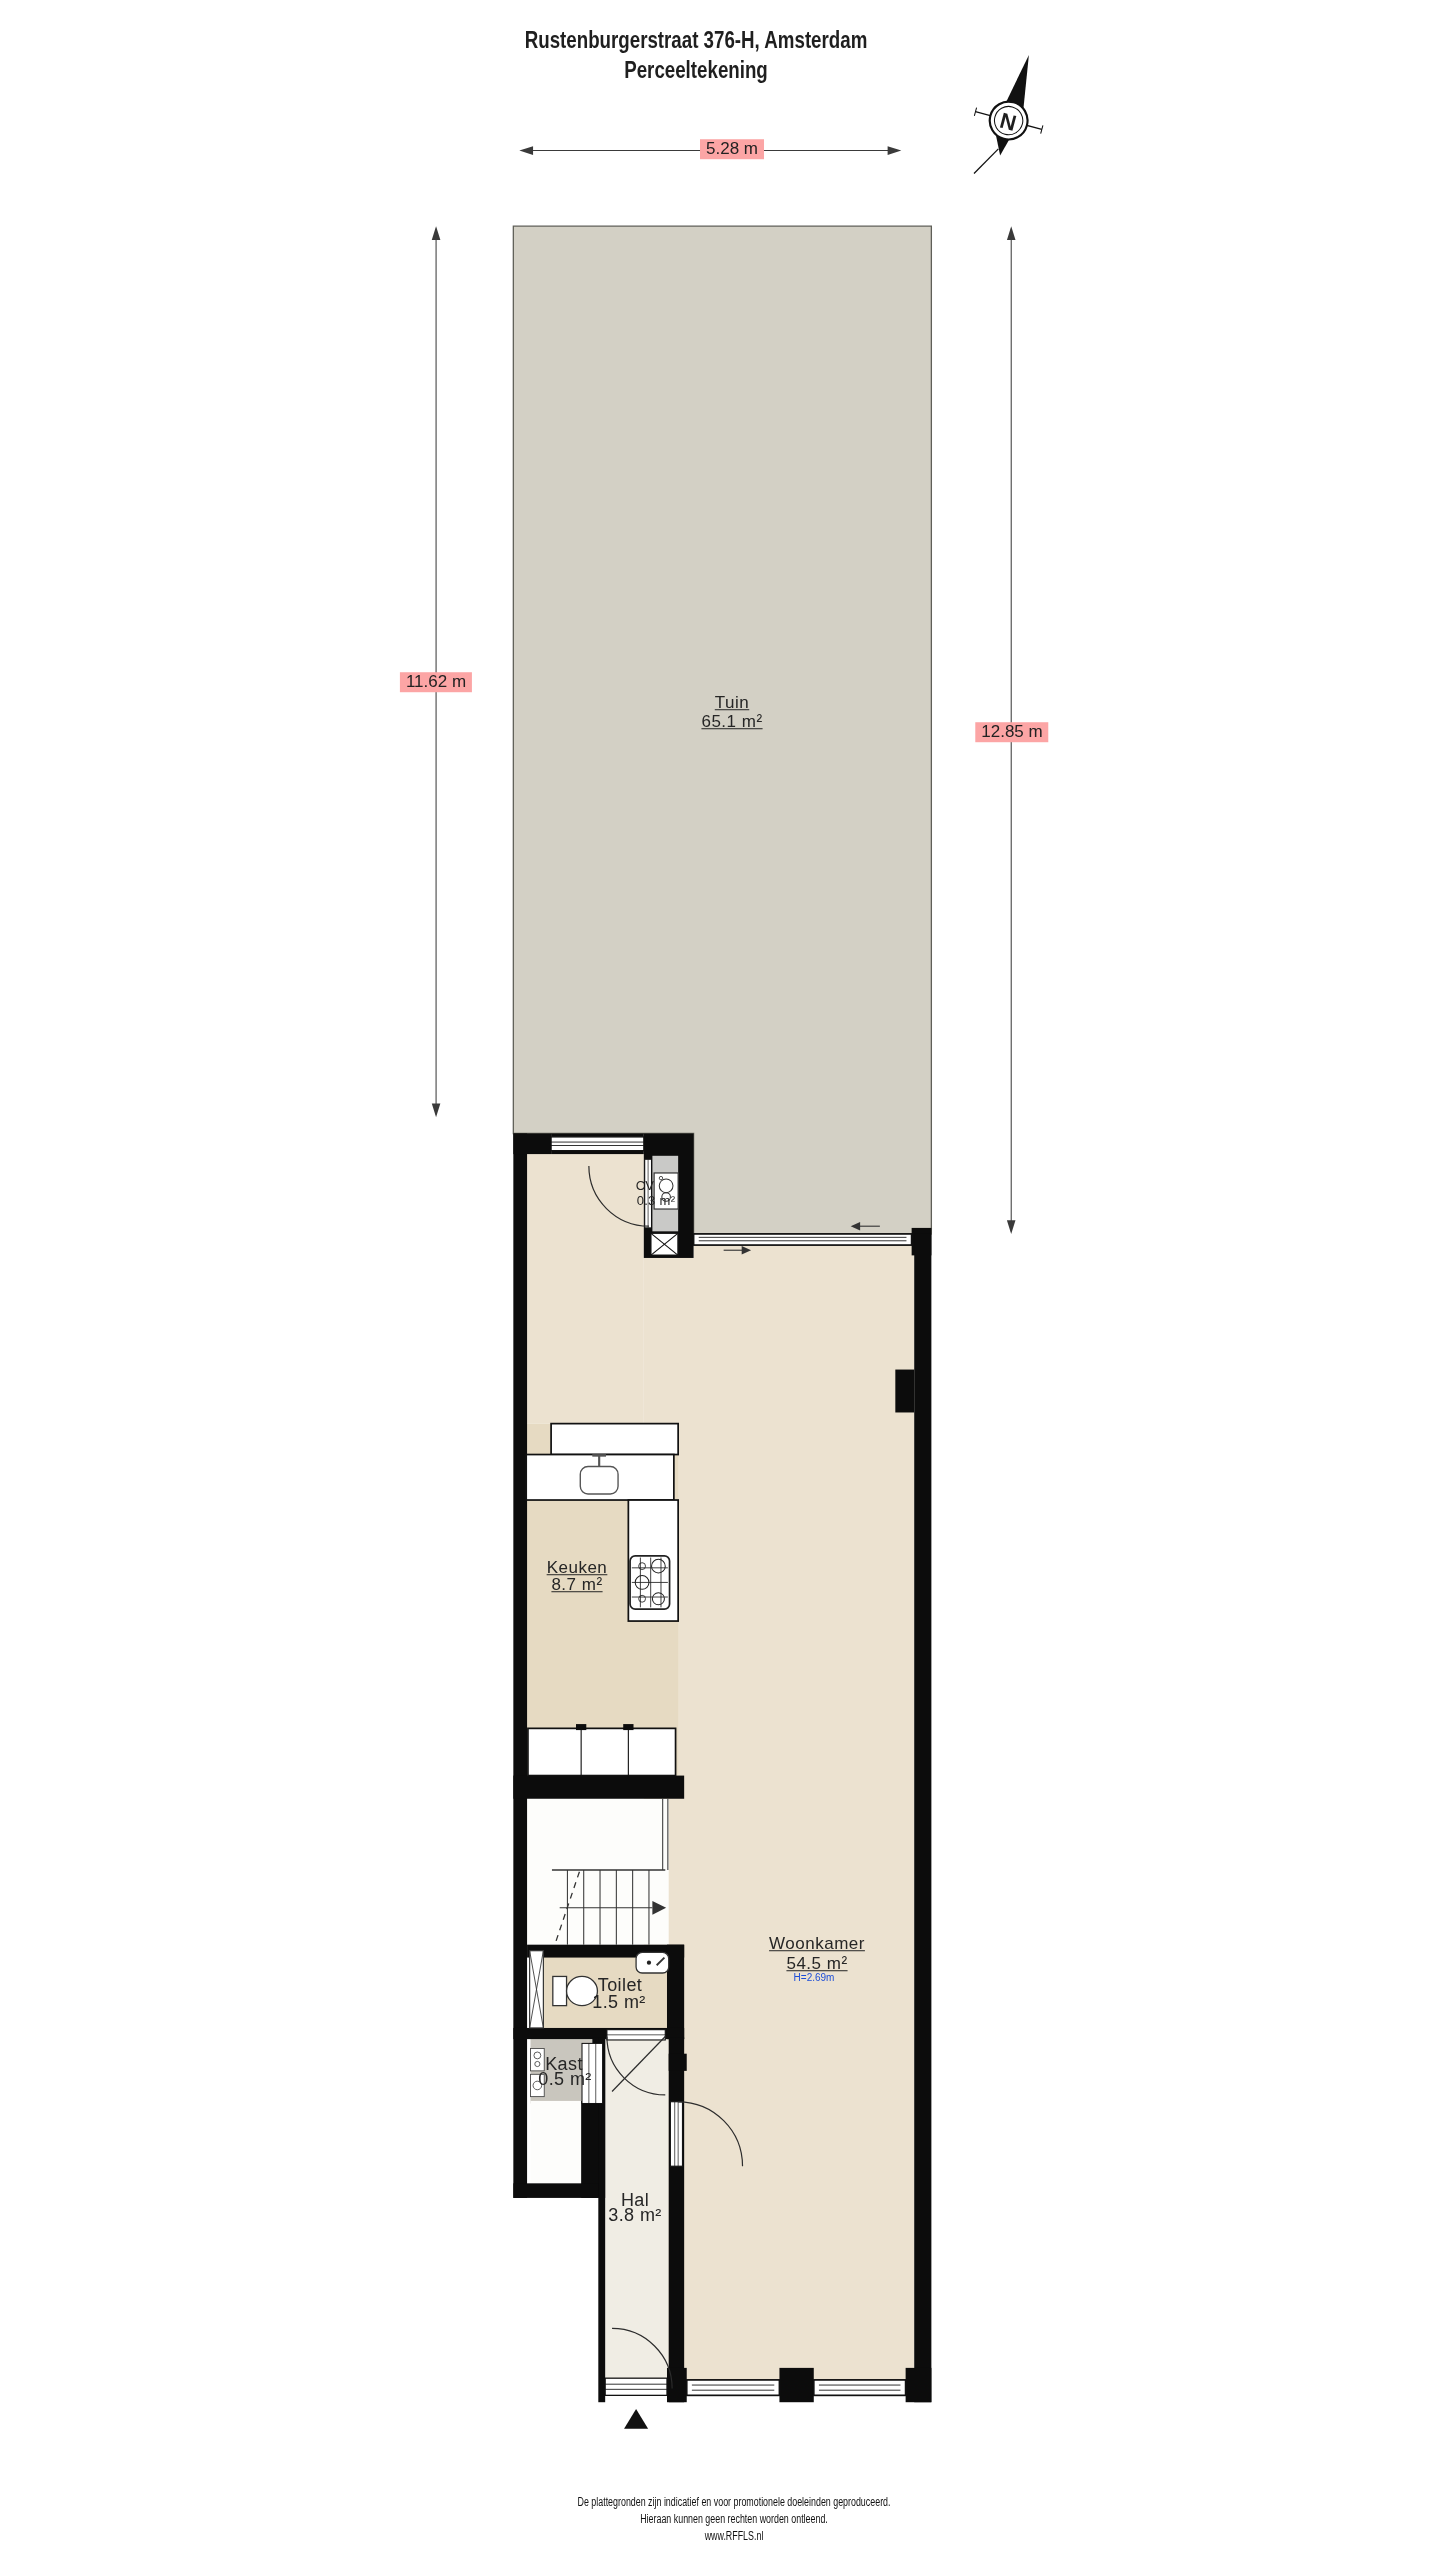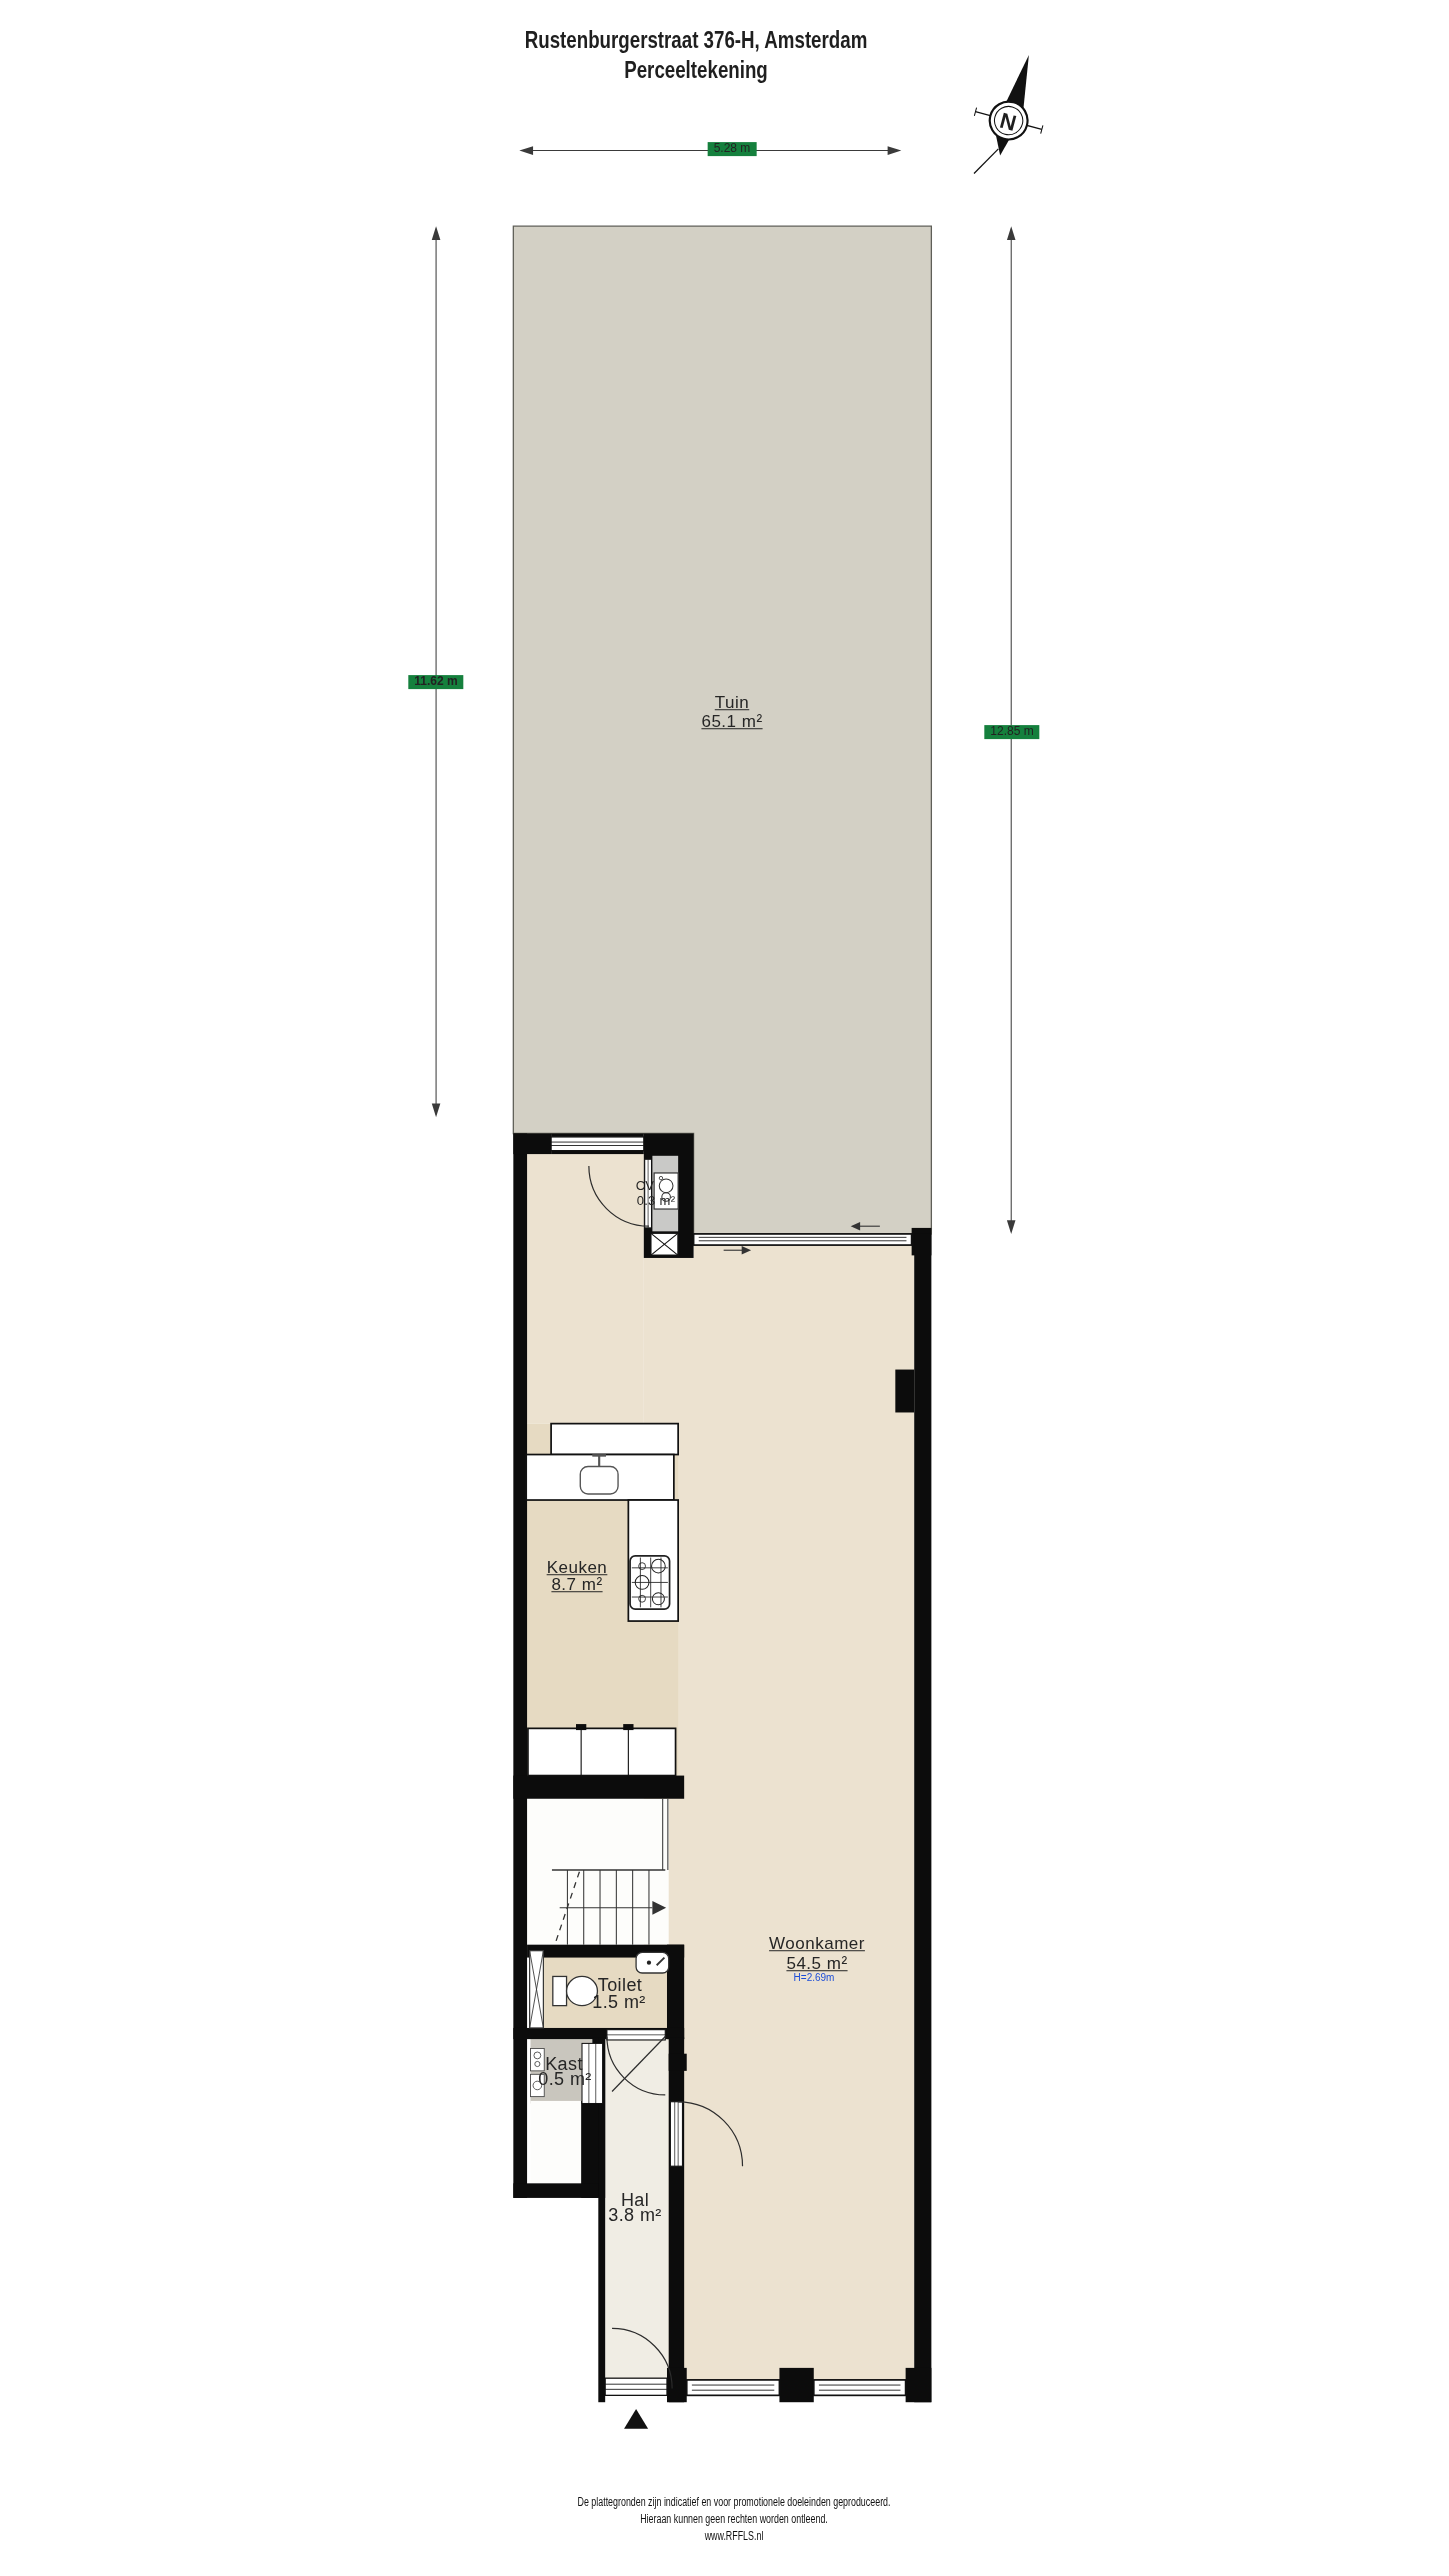--- a/index.html
+++ b/index.html
@@ -6,21 +6,21 @@
   #canvas{position:relative;width:1154px;height:2576px;background:#ffffff;overflow:hidden;
           font-family:"Liberation Sans",sans-serif;color:#1c1c1c;}
   #plan-svg{position:absolute;left:0;top:0;}
   .lbl{position:absolute;transform:translate(-50%,-50%);white-space:nowrap;line-height:1.15;
        text-align:center;color:#1f1f1f;}
   .t-title{font-size:24px;font-weight:bold;transform:translate(-50%,-50%) scaleX(0.78);letter-spacing:0;}
   .t-room{font-size:17px;letter-spacing:0.5px;color:#262626;text-decoration:underline;}
   .t-room-sm{font-size:18px;letter-spacing:0.4px;color:#262626;}
   .t-room-xs{font-size:13px;letter-spacing:0.3px;color:#262626;text-align:center;}
   .t-h{font-size:10px;color:#1d4ed8;}
-  .t-dim{font-size:12px;background:#15803d;padding:0 6px;color:#222;}
+  .t-dim{font-size:17px;background:#fca5a5;padding:0 6px;color:#222;}
   .t-footer{font-size:12px;transform:translate(-50%,-50%) scaleX(0.74);color:#111;}
   .t-north{font-size:22px;font-weight:bold;transform:translate(-50%,-50%) rotate(15deg);}
 </style>
 </head>
 <body>
 
 <div id="canvas">
 
   <svg id="plan-svg" width="1449" height="2576" viewBox="0 0 1688 3000">
 
@@ -234,21 +234,21 @@
 
     <polygon points="741,2806 727,2829 755,2829" fill="#111"></polygon>
   </svg>
 
   <div class="lbl t-title" style="left:696px;top:40px;">Rustenburgerstraat 376-H, Amsterdam</div>
   <div class="lbl t-title" style="left:696px;top:70px;">Perceeltekening</div>
 
   <div class="lbl t-north" style="left:1008px;top:122px;">N</div>
 
   <div class="lbl t-dim" style="left:732px;top:149px;">5.28 m</div>
-  <div class="lbl t-dim" style="left:436px;top:682px;font-weight:bold;">11.62 m</div>
+  <div class="lbl t-dim" style="left:436px;top:682px;">11.62 m</div>
   <div class="lbl t-dim" style="left:1012px;top:732px;">12.85 m</div>
 
   <div class="lbl t-room" style="left:732px;top:703px;">Tuin</div>
   <div class="lbl t-room" style="left:732px;top:722px;">65.1 m²</div>
 
   <div class="lbl t-room-xs" style="left:645px;top:1186px;">CV</div>
   <div class="lbl t-room-xs" style="left:648px;top:1201px;margin-left:8px;">0.3 m²</div>
 
   <div class="lbl t-room" style="left:577px;top:1568px;">Keuken</div>
   <div class="lbl t-room" style="left:577px;top:1585px;">8.7 m²</div>

